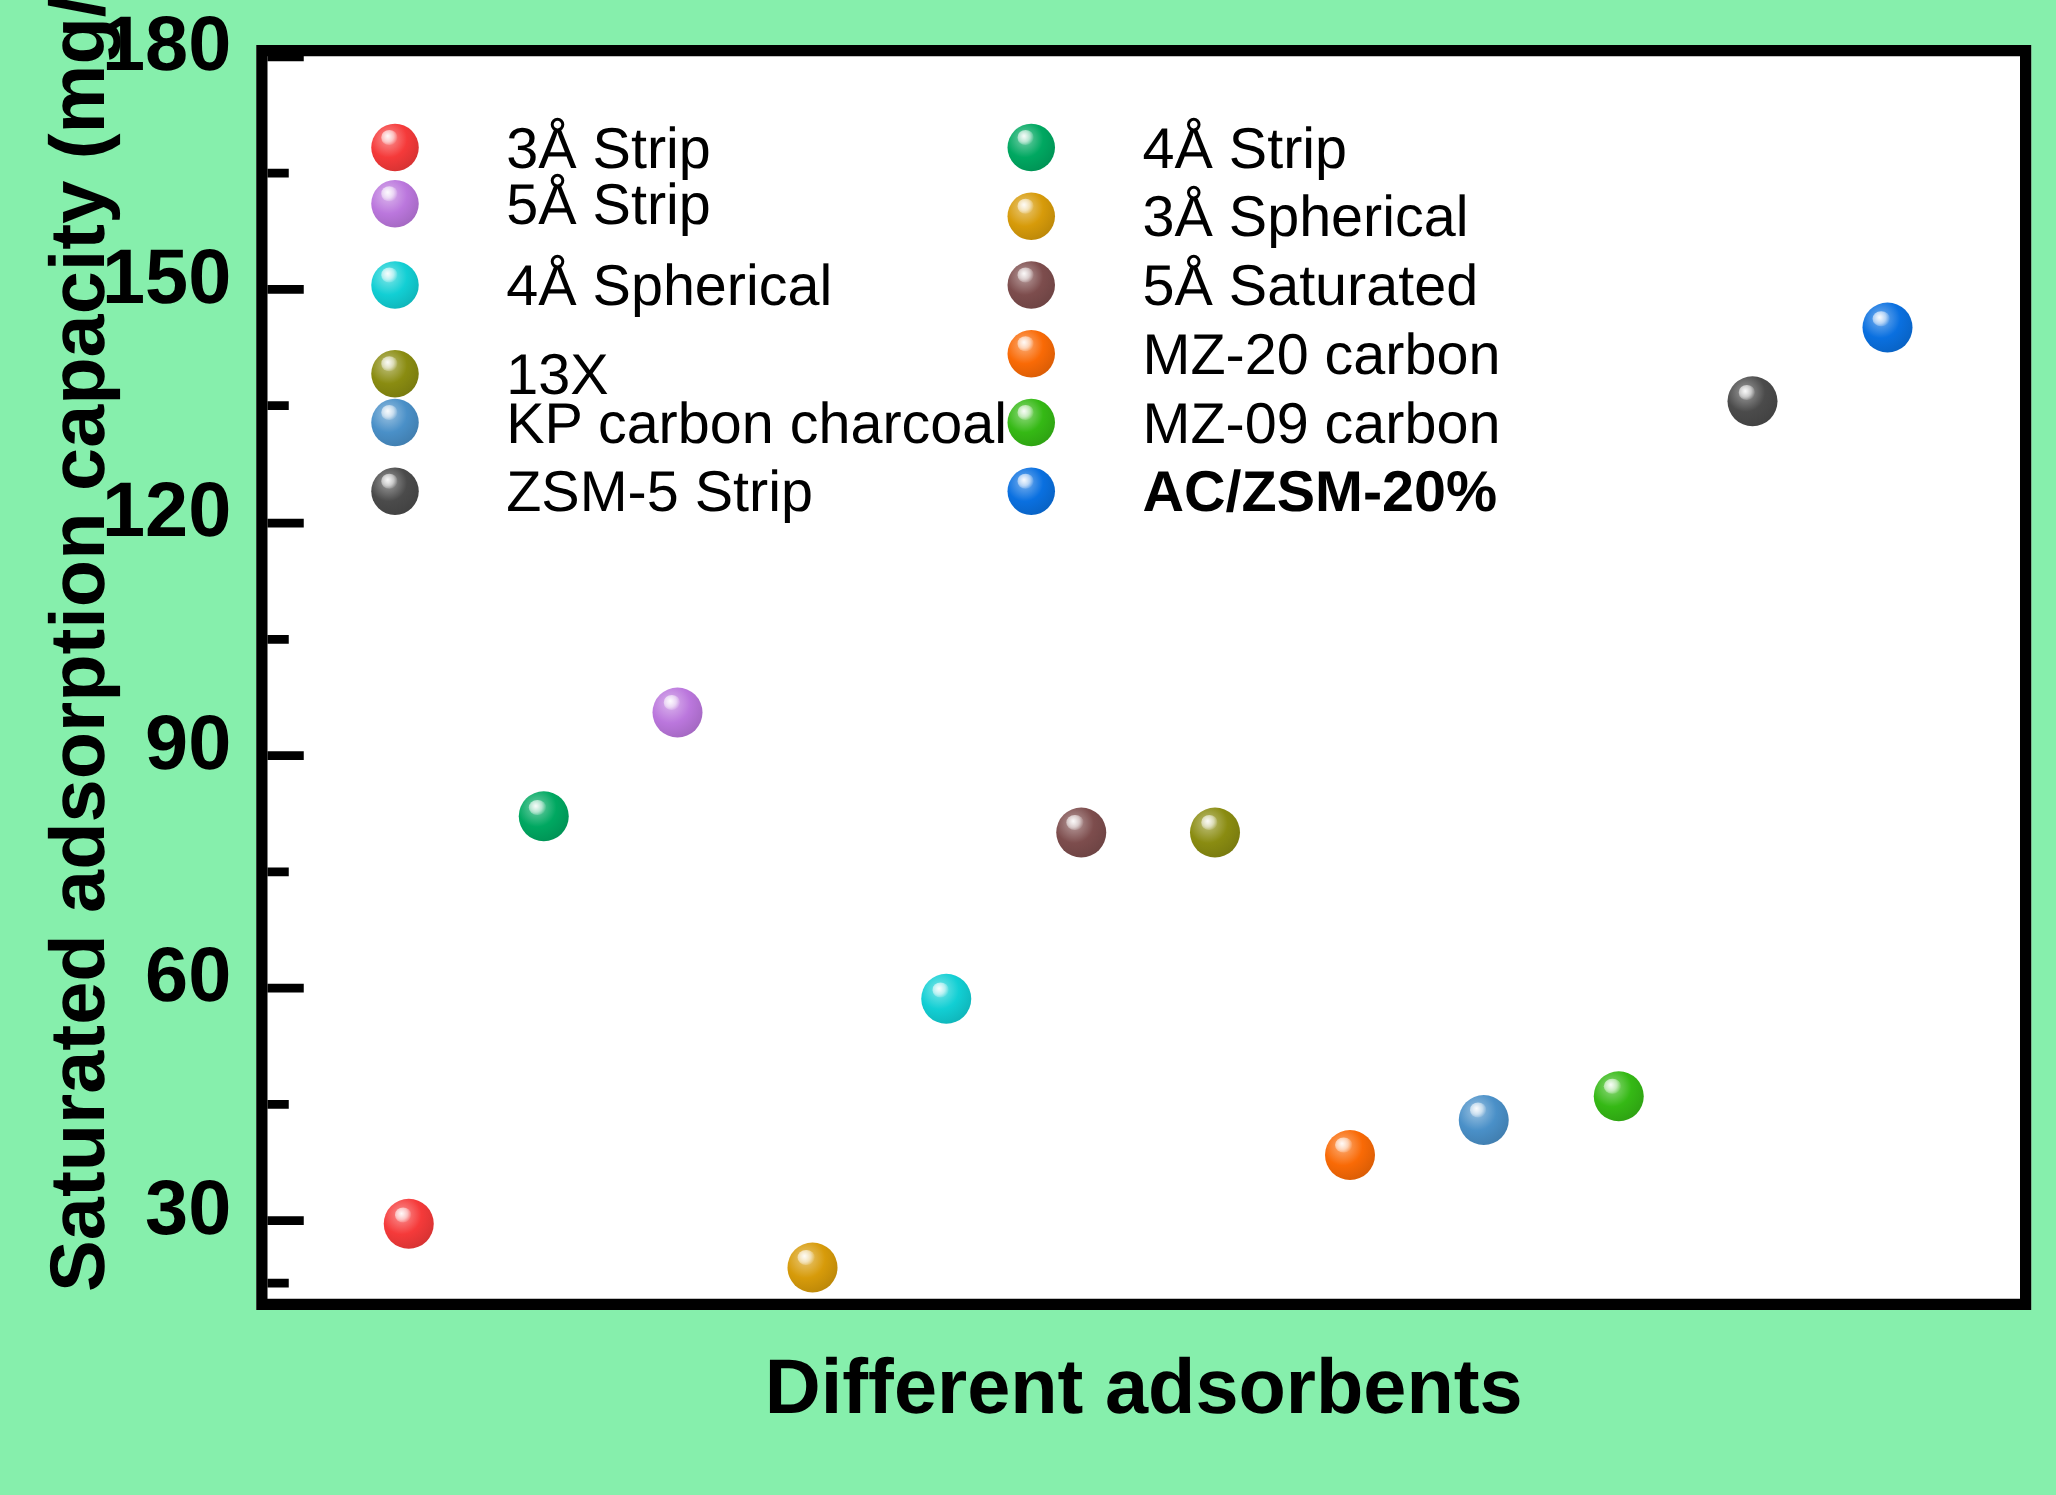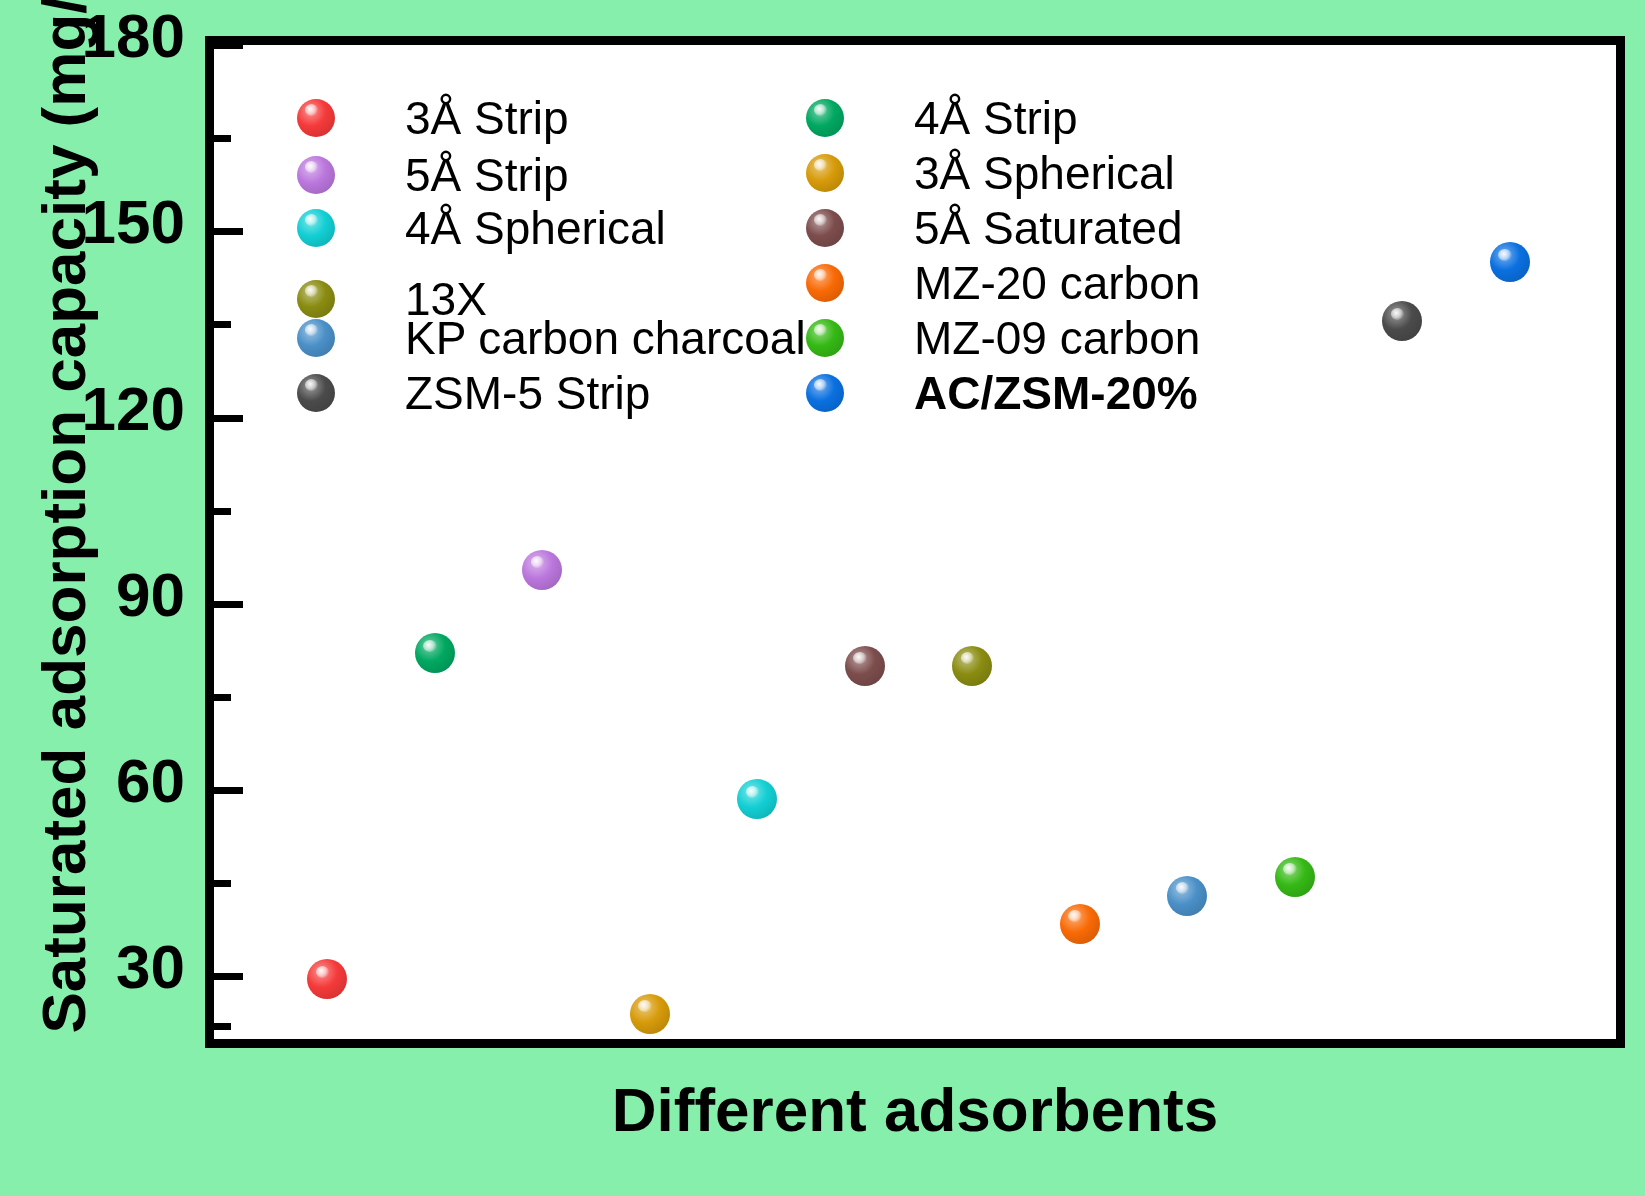--- a/index.html
+++ b/index.html
@@ -187,21 +187,21 @@
         <div class="marker" title="ZSM-5 Strip: 135.5 mg/g" style="width: 40px; height: 40px; left: 1188px; top: 276.282px; background: radial-gradient(circle at 36% 32%, rgb(156, 156, 156) 0%, rgb(75, 75, 75) 42%, rgb(60, 60, 60) 100%);"></div>
         <div class="marker" title="AC/ZSM-20%: 145 mg/g" style="width: 40px; height: 40px; left: 1295.5px; top: 217.301px; background: radial-gradient(circle at 36% 32%, rgb(120, 176, 238) 0%, rgb(10, 112, 224) 42%, rgb(8, 90, 179) 100%);"></div>
       </div>
   </div>
 
   <div id="legend">
       <div class="legend-item" style="left: 297px; top: 95px;">
         <span class="legend-swatch" style="background: radial-gradient(circle at 36% 32%, rgb(250, 147, 147) 0%, rgb(245, 58, 58) 42%, rgb(196, 46, 46) 100%);"></span>
         <span class="legend-text" style="margin-left: 70px;">3Å Strip</span>
       </div>
-      <div class="legend-item" style="left: 297px; top: 152px;">
+      <div class="legend-item" style="left: 297px; top: 140px;">
         <span class="legend-swatch" style="background: radial-gradient(circle at 36% 32%, rgb(218, 180, 236) 0%, rgb(187, 119, 221) 42%, rgb(150, 95, 177) 100%);"></span>
         <span class="legend-text" style="margin-left: 70px;">5Å Strip</span>
       </div>
       <div class="legend-item" style="left: 297px; top: 205px;">
         <span class="legend-swatch" style="background: radial-gradient(circle at 36% 32%, rgb(125, 229, 231) 0%, rgb(18, 207, 212) 42%, rgb(14, 166, 170) 100%);"></span>
         <span class="legend-text" style="margin-left: 70px;">4Å Spherical</span>
       </div>
       <div class="legend-item" style="left: 297px; top: 276px;">
         <span class="legend-swatch" style="background: radial-gradient(circle at 36% 32%, rgb(191, 192, 124) 0%, rgb(138, 140, 17) 42%, rgb(110, 112, 14) 100%);"></span>
         <span class="legend-text" style="margin-left: 70px;">13X</span>

